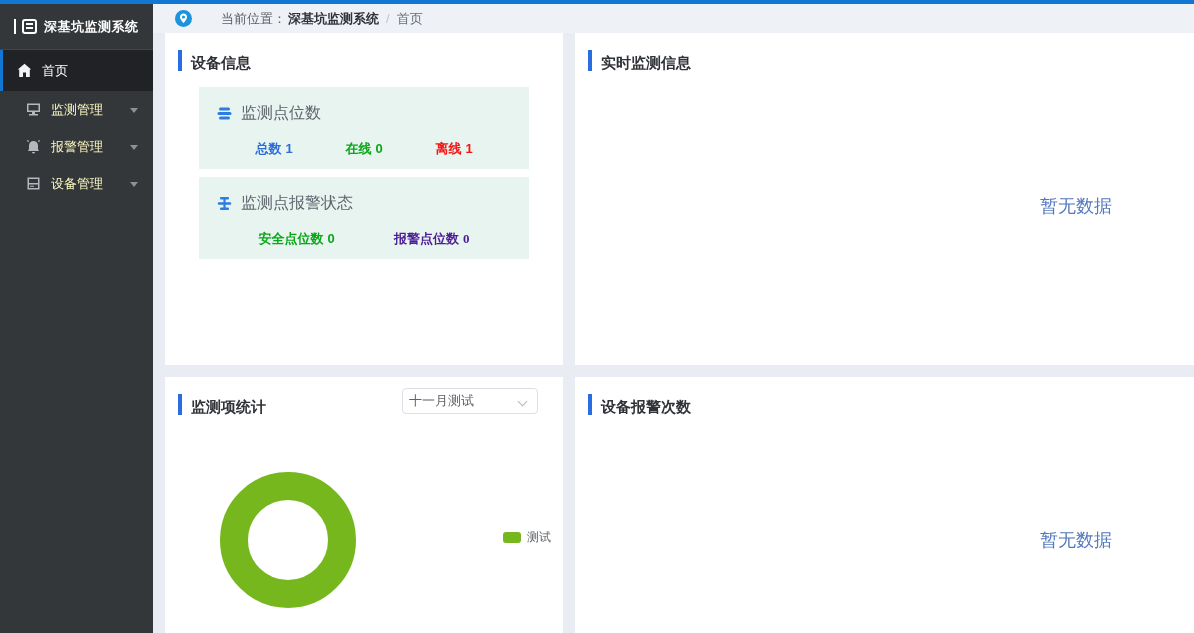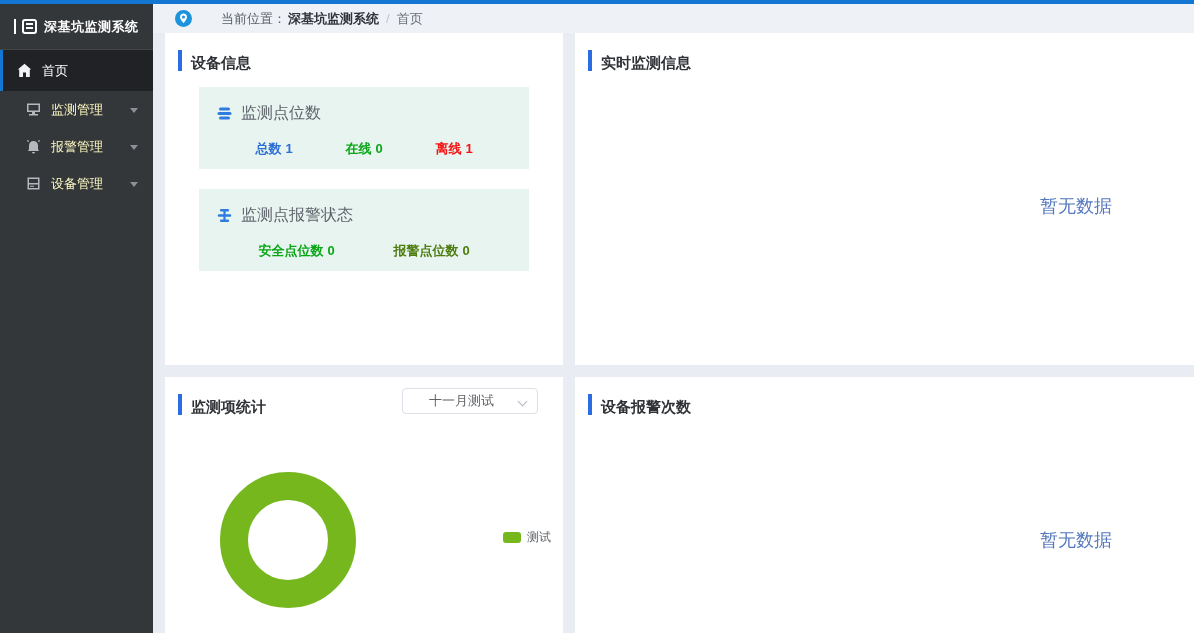--- a/index.html
+++ b/index.html
@@ -43,39 +43,39 @@
   .panel-2 { left:422px; top:0;    width:619px; height:332px; }
   .panel-3 { left:12px; top:344px; width:398px; height:256px; }
   .panel-4 { left:422px; top:344px;width:673px; height:256px; }
 
   .p-head { display:flex; align-items:center; padding:15px 0 0 13px; }
   .accent { width:4px; height:21px; background:#2a6ce2; margin-right:9px; }
   .p-title { font-size:15px; font-weight:bold; color:#2f3237;margin-top:6px; }
 
   
   .card { width:330px; height:82px; margin:0 auto; background:#e7f4f0; padding:16px 18px 0 18px; }
-  .card + .card { margin-top:20px; }
+  .card + .card { margin-top:8px; }
   .card-1 { margin-top:14px; }
   .card-head { display:flex; align-items:center; }
   .card-icon { width:15px; height:15px; color:#2e7ce0; margin-right:9px; flex:0 0 auto; }
   .card-icon svg { display:block; width:15px; height:15px; }
   .card-title { font-size:16px; color:#5f646b; }
   .card-stats { display:flex; justify-content:space-around; margin-top:16px; padding:0 12px; }
   .stat { font-size:13px; font-weight:bold; white-space:nowrap; }
   .stat .v { margin-left:4px; }
 
   
   .empty { position:absolute; font-size:18px; color:#5478bd; }
   .panel-2 .empty { left:465px; top:161px; }
   .panel-4 .empty { left:465px; top:151px; }
 
   
   .select { position:absolute; right:25px; top:11px; width:136px; height:26px; background:#fff;
     border:1px solid #dcdfe6; border-radius:4px; display:flex; align-items:center;
-    padding-left:26px; font-size:13px; color:#5f6266; cursor:pointer; }
+    padding-left:6px; font-size:13px; color:#5f6266; cursor:pointer; }
   .select .chev { position:absolute; right:11px; top:9px; width:7px; height:7px;
     border-right:1px solid #b4b7be; border-bottom:1px solid #b4b7be; transform:rotate(45deg); }
   .donut-wrap { position:absolute; left:43px; top:83px; width:160px; height:160px; }
   .legend { position:absolute; left:338px; top:152px; display:flex; align-items:center; }
   .legend-swatch { width:18px; height:11px; border-radius:3px; margin-right:6px; }
   .legend-label { font-size:12px; color:#5b5e63; }
 </style>
 </head>
 <body>
 
@@ -171,21 +171,21 @@
               <rect x="6.4" y="1" width="2.2" height="13" fill="currentColor"></rect>
               <rect x="3" y="1" width="9" height="2.4" rx="1" fill="currentColor"></rect>
               <rect x="0.8" y="6.2" width="13.4" height="2.6" rx="1" fill="currentColor"></rect>
               <rect x="3" y="11.6" width="9" height="2.4" rx="1" fill="currentColor"></rect>
             </svg>
         </span>
         <span class="card-title">监测点报警状态</span>
       </div>
       <div class="card-stats">
         <span class="stat" style="color: rgb(10, 166, 23);"><span>安全点位数</span><span class="v">0</span></span>
-        <span class="stat" style="color: #4d7c0f;"><span>报警点位数</span><span class="v">0</span></span>
+        <span class="stat" style="color: #4c1d95; font-family: Liberation Serif, serif;"><span>报警点位数</span><span class="v">0</span></span>
       </div>
     </div>
 
   </div>
 
   <div class="panel panel-2">
     <div class="p-head">
       <span class="accent"></span>
       <span class="p-title">实时监测信息</span>
     </div>

